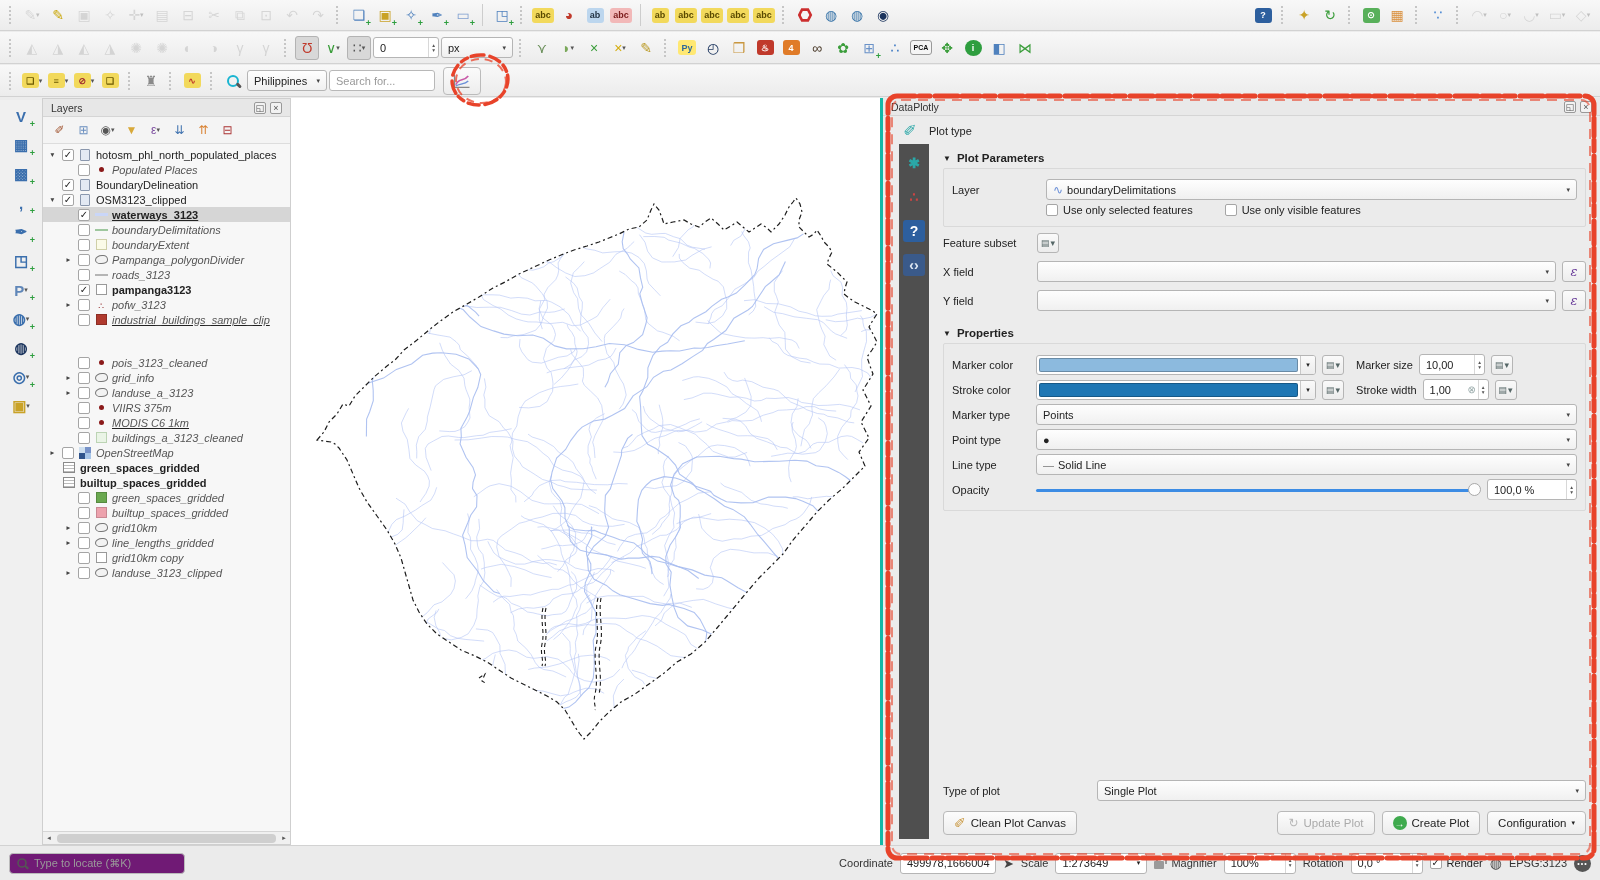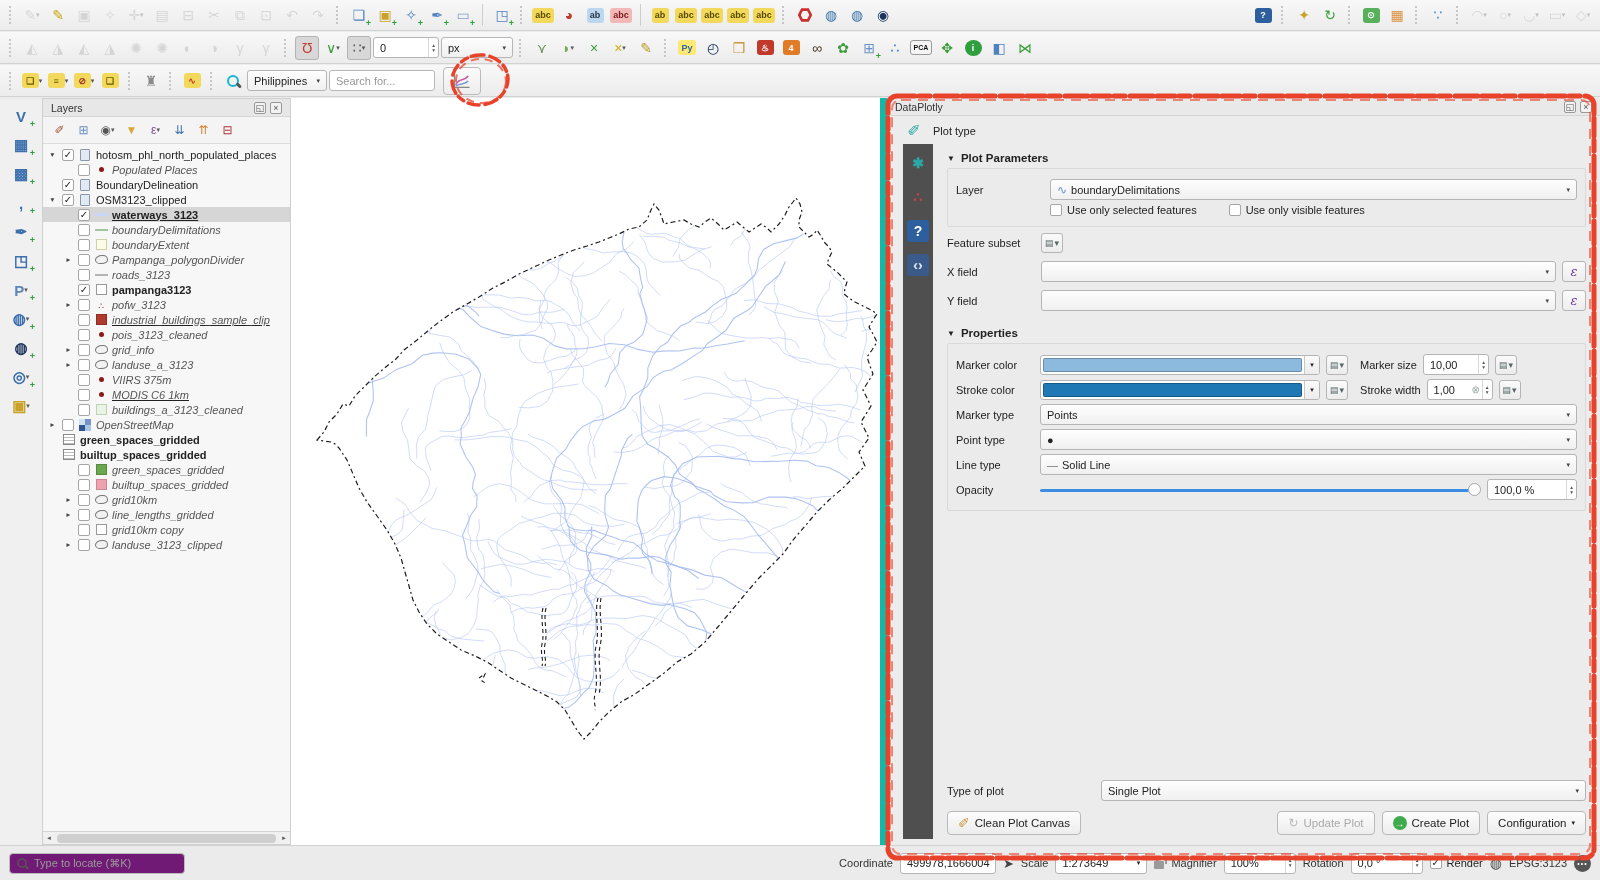--- a/index.html
+++ b/index.html
@@ -83,21 +83,21 @@
   .llabel{font-size:11px}
   .ital{font-style:italic;color:#555}
   .bold{font-weight:bold}
   .und{text-decoration:underline}
   .hscroll{height:13px;border-top:1px solid #d5d5d5;background:#f0f0f0;display:flex;align-items:center;flex:none}
   .hscroll .sarr{width:12px;text-align:center;font-size:7px;color:#555}
   .hscroll .thumb{flex:1;height:9px;background:#cfcfcf;border-radius:4px;margin:0 2px}
   #map{position:absolute;left:291px;top:0;width:589px;height:100%;background:#fff;}
   
   #dp{position:absolute;left:880px;top:0;width:720px;height:100%;background:#ececec;
-      display:flex;flex-direction:column;border-left:7px solid #14b8a6}
+      display:flex;flex-direction:column;border-left:3px solid #14b8a6}
   #dp .ptitle{background:#e9e9e9}
   .dp-plotrow{display:flex;align-items:center;gap:8px;padding:5px 14px 4px 16px;flex:none}
   .dp-plotrow .combo{flex:1;height:22px}
   .dp-brush{font-size:16px;color:#2aa7a7;width:22px;text-align:center}
   .dp-body{flex:1;display:flex;margin:0 14px 6px 16px;min-height:0}
   .dp-tabs{width:30px;background:#4f4f4f;display:flex;flex-direction:column;align-items:center;
            padding-top:8px;gap:12px;flex:none}
   .dpt{width:22px;height:22px;display:flex;align-items:center;justify-content:center;border-radius:3px;font-size:14px;font-weight:bold}
   .dp-content{flex:1;display:flex;flex-direction:column;padding:2px 0 0 14px;min-height:0}
   .sect{display:flex;align-items:center;gap:6px;font-weight:bold;margin:6px 0 2px;font-size:11.5px}
@@ -648,21 +648,21 @@
             <span class="llabel ital">pofw_3123</span>
           </div>
           <div class="lrow" style="padding-left: 20px; text-decoration: underline;">
             <span class="exp"></span>
             <span class="cb"></span>
             <span class="sym sym-sq-darkred">
               <i></i>
             </span>
             <span class="llabel ital">industrial_buildings_sample_clip</span>
           </div>
-          <div class="lrow" style="padding-left: 20px;">
+          <div class="lrow" style="padding-left: 20px; margin-top: 28px;">
             <span class="exp"></span>
             <span class="cb"></span>
             <span class="sym sym-dot-red">
               <i></i>
             </span>
             <span class="llabel ital">pois_3123_cleaned</span>
           </div>
           <div class="lrow" style="padding-left: 20px;">
             <span class="exp">▸</span>
             <span class="cb"></span>

